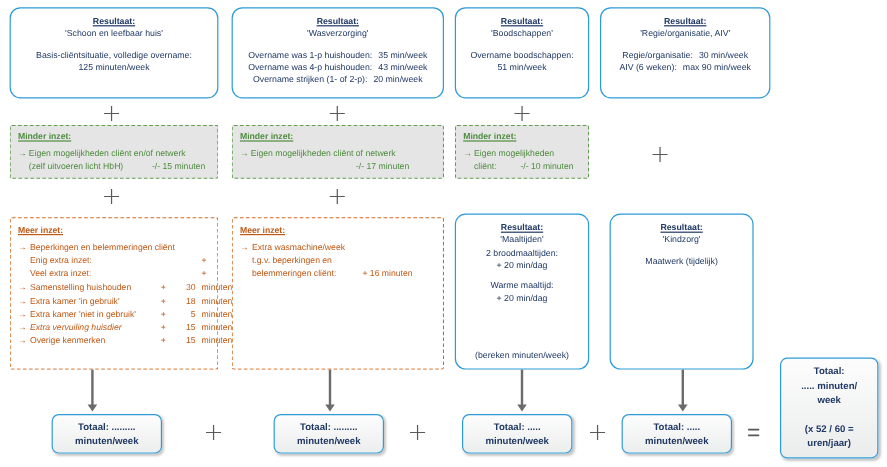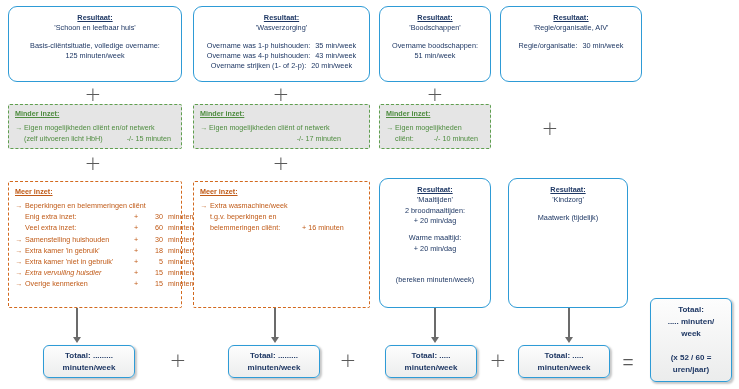--- a/index.html
+++ b/index.html
@@ -39,21 +39,21 @@
     border:1.3px dashed #d2691e;border-radius:2px;background:#ffffff;
     color:#c05a17;font-size:7.2px;line-height:1.55;padding:4px 6px;
   }
   .orange-box .hd{font-weight:bold;text-decoration:underline;display:block;margin-bottom:3px;}
   .o-line{display:flex;align-items:baseline;white-space:nowrap;}
   .o-line .arw{width:10px;flex:none;}
   .o-line .lbl{flex:none;}
   .o-line .sign{width:14px;text-align:center;flex:none;}
   .o-line .num{width:20px;text-align:right;flex:none;}
   .o-line .unit{padding-left:5px;flex:none;}
-  .o-indent{padding-left:10px;}
+  .o-indent{padding-left:10px;gap:34px;}
 
   
   .tot-box{
     border:1.4px solid #2e9bd6;border-radius:6px;
     background:linear-gradient(180deg,#fdfdfd 0%,#eceded 100%);
     box-shadow:1.5px 1.5px 2px rgba(0,0,0,.22);
     color:#1f3864;font-size:8px;font-weight:bold;line-height:1.45;
     display:flex;align-items:center;justify-content:center;text-align:center;
   }
   .tot-final{
@@ -118,20 +118,24 @@
 </div>
 
 <div class="abs res-box" style="left:500px;top:6px;width:142px;height:76px;">
   <span class="ttl">Resultaat:</span>
   <span class="sub">'Regie/organisatie, AIV'</span>
   <span class="gap"></span>
   <div class="kv">
     <span class="k">Regie/organisatie:</span>
     <span class="v">30 min/week</span>
   </div>
+  <div class="kv">
+    <span class="k">AIV (6 weken):</span>
+    <span class="v">max 90 min/week</span>
+  </div>
 </div>
 
 <div class="abs op" style="left:78px;top:84px;width:30px;">+</div>
 <div class="abs op" style="left:266px;top:84px;width:30px;">+</div>
 <div class="abs op" style="left:420px;top:84px;width:30px;">+</div>
 
 <div class="abs green-box" style="left:8px;top:104px;width:174px;height:45px;">
   <span class="hd">Minder inzet:</span>
   <div class="green-row">
     <span class="arw">→</span>
@@ -243,21 +247,21 @@
 </div>
 
 <div class="abs res-box" style="left:379px;top:178px;width:112px;height:130px;text-align:center;">
   <span class="ttl">Resultaat:</span>
   <span class="sub">'Maaltijden'</span>
   <span class="sub">2 broodmaaltijden:</span>
   <span class="sub">+ 20 min/dag</span>
   <span class="gap"></span>
   <span class="sub">Warme maaltijd:</span>
   <span class="sub">+ 20 min/dag</span>
-  <span class="sub" style="position:absolute;left:0;right:0;bottom:22px;">(bereken minuten/week)</span>
+  <span class="sub" style="position:absolute;left:0;right:0;bottom:6px;">(bereken minuten/week)</span>
 </div>
 
 <div class="abs res-box" style="left:508px;top:178px;width:120px;height:130px;">
   <span class="ttl">Resultaat:</span>
   <span class="sub">'Kindzorg'</span>
   <span class="gap"></span>
   <span class="sub">Maatwerk (tijdelijk)</span>
 </div>
 
 <div class="abs arrow-down" style="left:70px;top:308px;width:14px;height:36px;">

